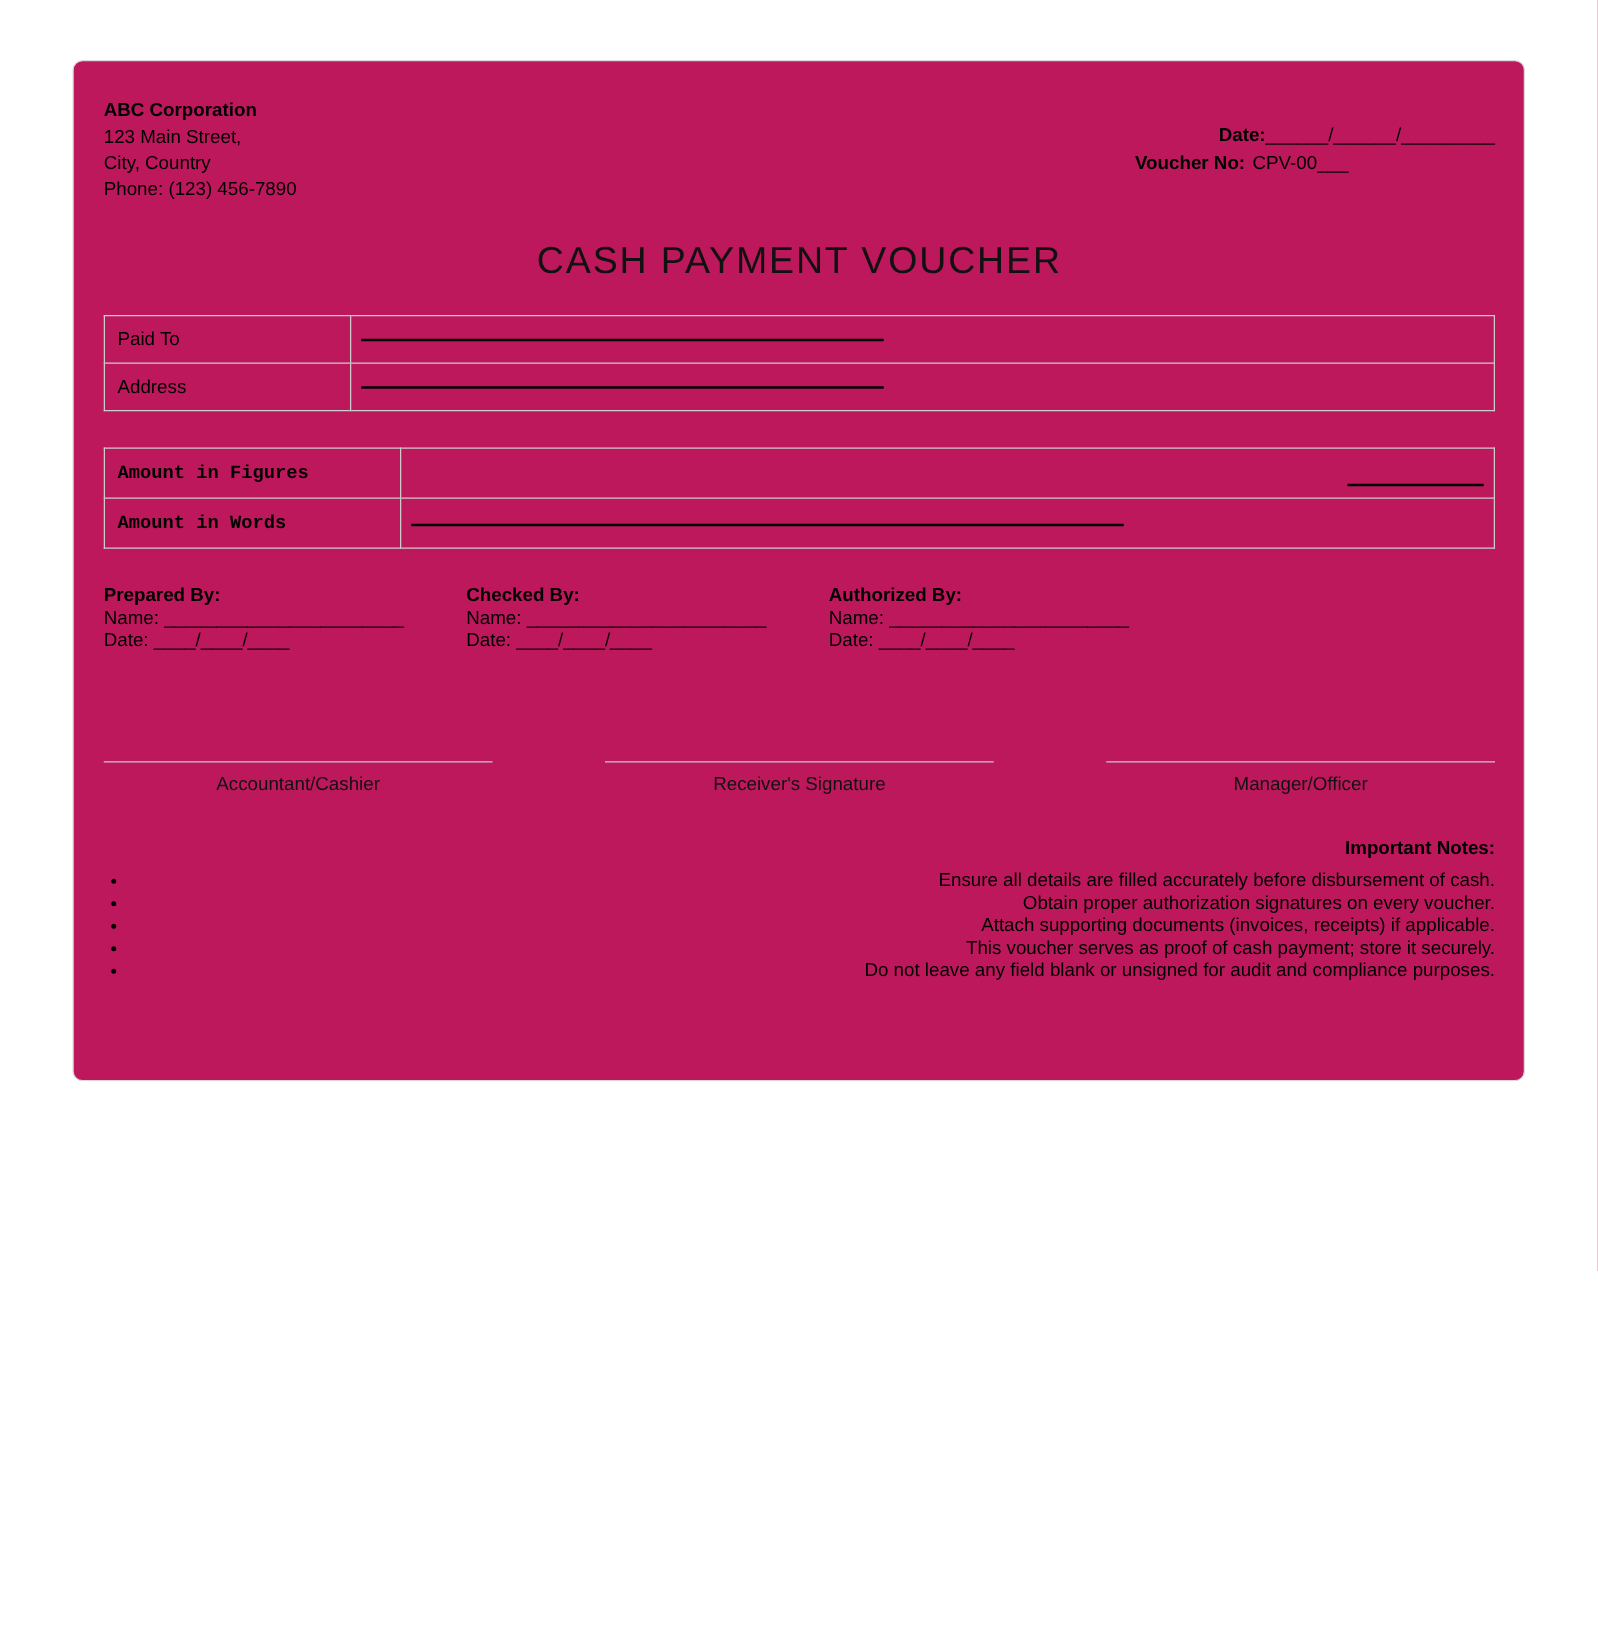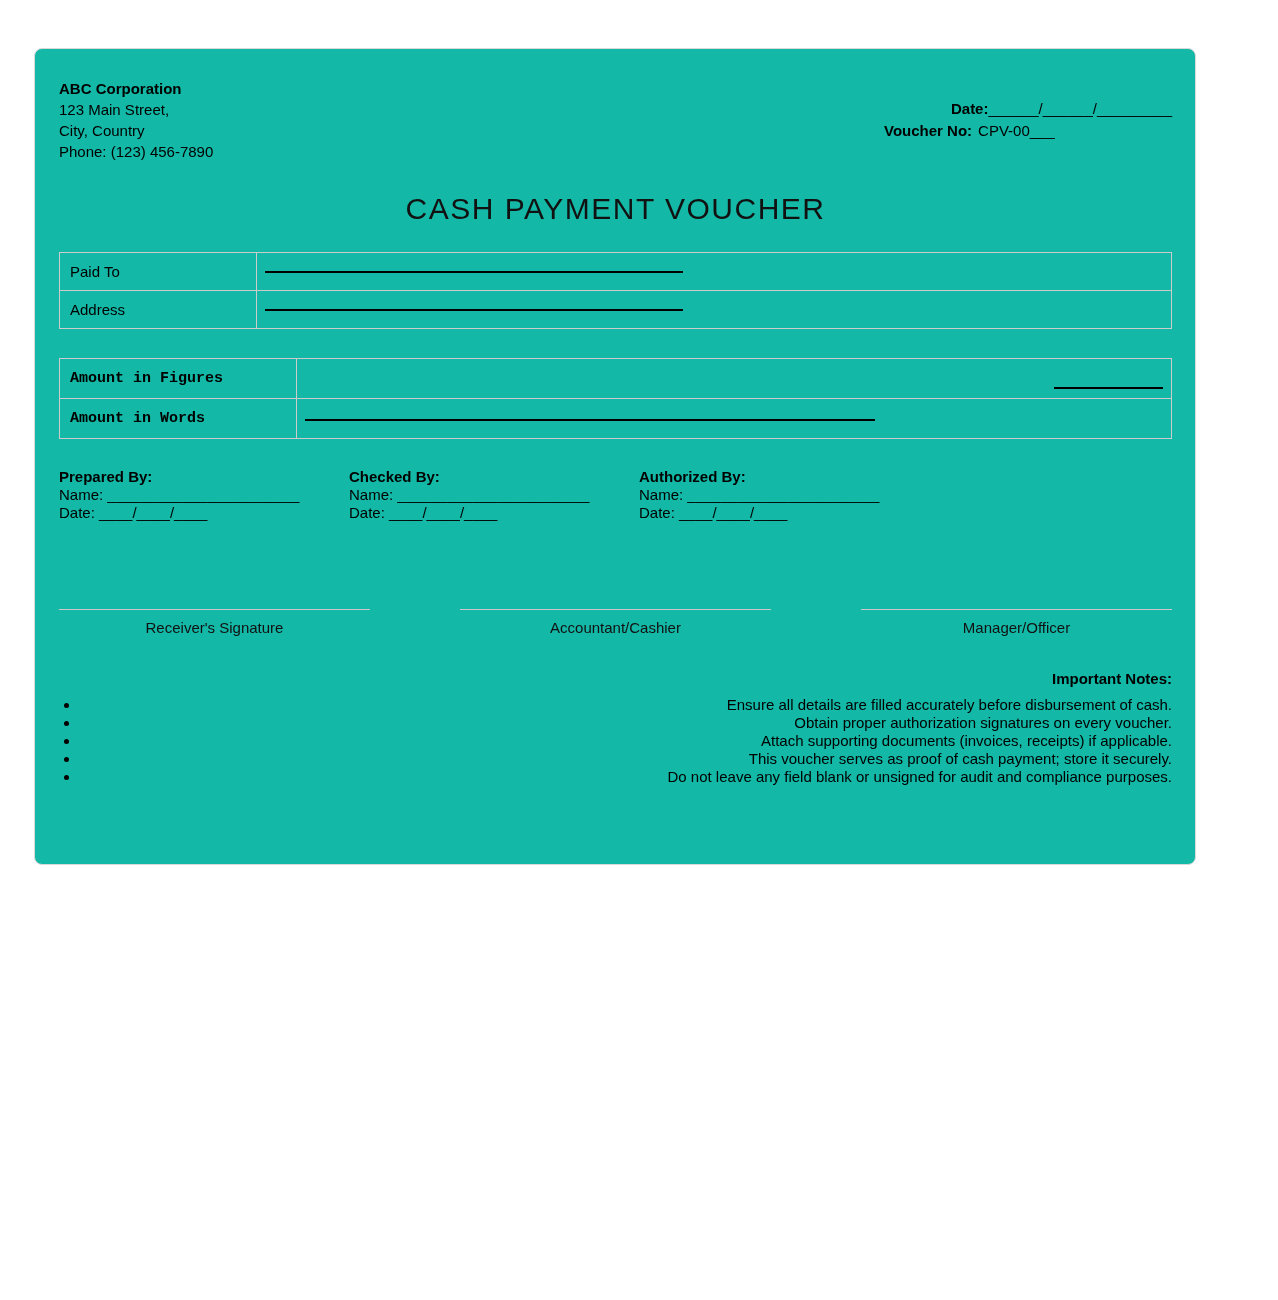--- a/index.html
+++ b/index.html
@@ -5,25 +5,25 @@
   * { margin: 0; padding: 0; box-sizing: border-box; }
   html, body {
     width: 1278px; height: 1300px;
     background: #ffffff;
     font-family: "Liberation Sans", sans-serif;
     font-size: 15px;
     color: #000000;
   }
   .card {
     width: 1162px; height: 817px;
-    margin: 48px auto 0 34px;
+    margin: 48px auto 0 58px;
     border: 1px solid #d9d9d9;
     border-radius: 8px;
     padding: 29px 23px 0 24px;
-    background: #14b8a6;
+    background: #be185d;
   }
   
   .hdr { display: flex; justify-content: space-between; align-items: center; }
   .company { line-height: 21px; }
   .company-name { font-weight: bold; }
   .meta { width: 288px; line-height: 22px; }
   .meta-row { display: flex; }
   .meta-row.date-row { justify-content: flex-end; }
   .meta-label { font-weight: bold; }
   .meta-value { white-space: pre; }
@@ -143,25 +143,25 @@
     <div class="signer">
       <div class="signer-title">Authorized By:</div>
       <div class="signer-line">Name: _______________________</div>
       <div class="signer-line">Date: ____/____/____</div>
     </div>
   </div>
 
   <div class="sig-row">
     <div class="sig-col">
       <div class="sig-line"></div>
-      <div class="sig-label">Receiver's Signature</div>
+      <div class="sig-label">Accountant/Cashier</div>
     </div>
     <div class="sig-col">
       <div class="sig-line"></div>
-      <div class="sig-label">Accountant/Cashier</div>
+      <div class="sig-label">Receiver's Signature</div>
     </div>
     <div class="sig-col">
       <div class="sig-line"></div>
       <div class="sig-label">Manager/Officer</div>
     </div>
   </div>
 
   <div class="notes">
     <div class="notes-title">Important Notes:</div>
     <ul>

